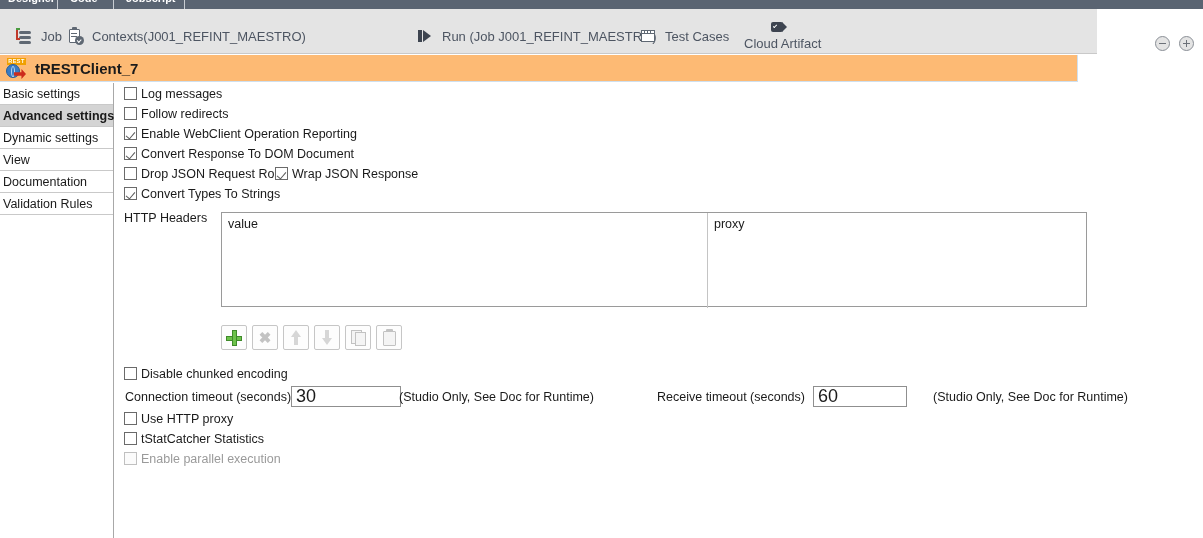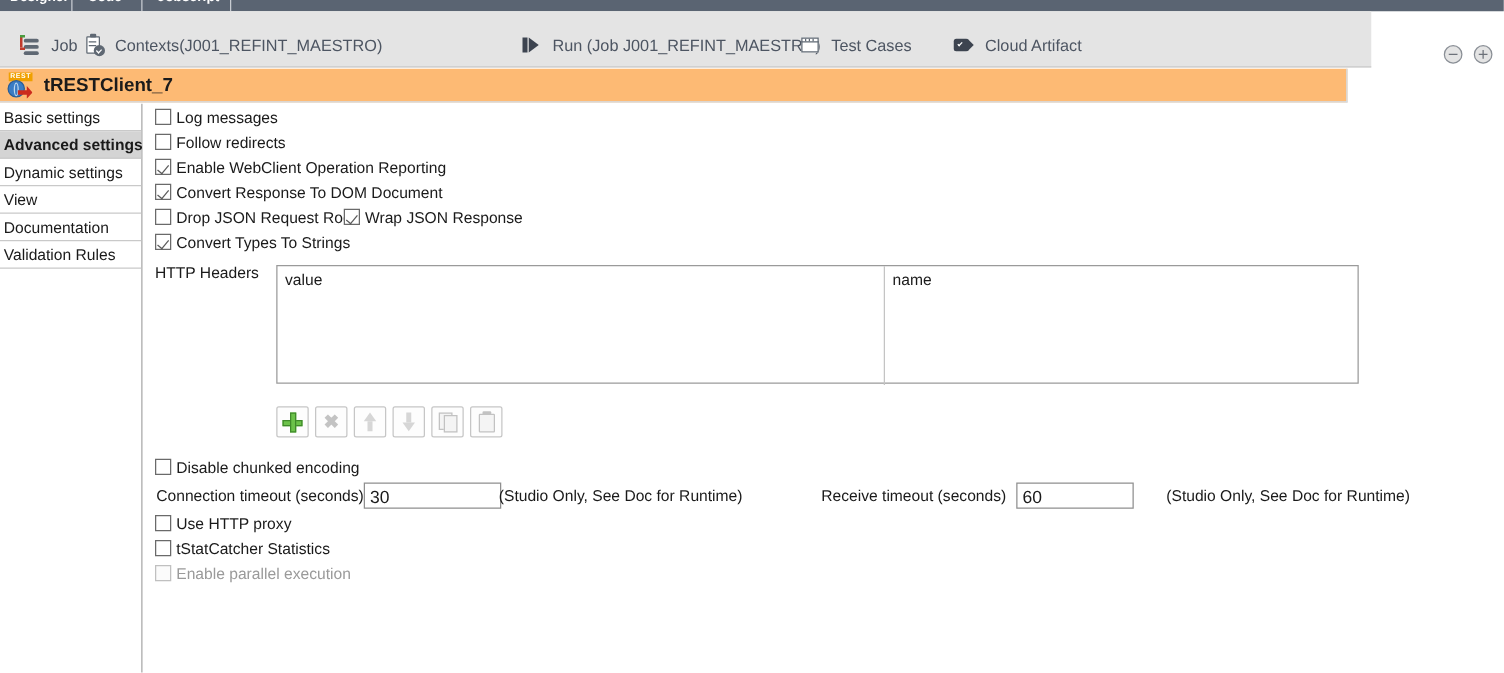--- a/index.html
+++ b/index.html
@@ -263,21 +263,21 @@
   .clip2 .tp { position:absolute; left:9px; top:3px; width:7px; height:3px;
     background:#c2c2c2; border-radius:1px;}
 
   
   .tinput {
     position: absolute;
     height: 21px;
     border: 1px solid #8f8f8f;
     background: #ffffff;
     font-family: "Liberation Sans", sans-serif;
-    font-size: 14px;
+    font-size: 18px;
     color: #1a1a1a;
     padding: 0 4px;
     line-height: 19px;
   }
 </style>
 </head>
 <body>
 
 <div id="topstrip">
   <div class="tstab sel" style="left:0px;">Designer</div>
@@ -326,21 +326,21 @@
     <span class="tabicon ic-win">
       <span class="w"></span>
         <span class="wt"></span>
       <span class="d" style="left:5px;"></span>
       <span class="d" style="left:8px;"></span>
       <span class="d" style="left:11px;"></span>
     </span>
     <span class="lbl">Test Cases</span>
   </div>
 
-  <div class="etab" style="left:751px;">
+  <div class="etab" style="left:725px;flex-direction:column;">
     <span class="tabicon ic-cloud">
       <span class="box"></span>
         <span class="ck"></span>
         <span class="ar"></span>
     </span>
     <span class="lbl">Cloud Artifact</span>
   </div>
 
   <div class="circbtn" style="left:1155px;">
     <span class="h"></span>
@@ -418,21 +418,21 @@
       <span class="box"></span>
       <span>Convert Types To Strings</span>
     </span>
   </div>
 
   <div class="row lbl-plain" style="left:9px; top:128px;">HTTP Headers</div>
 
   <div id="hdrtable">
     <div class="colhead" style="left:0px;">value</div>
     <div class="vsep"></div>
-    <div class="colhead" style="left:486px;">name</div>
+    <div class="colhead" style="left:486px;">proxy</div>
   </div>
 
   <div class="tbtn gplus" style="left:106px;">
     <span class="hb"></span>
     <span class="vb"></span>
   </div>
   <div class="tbtn" style="left:137px;">
     <span class="xmark">✖</span>
   </div>
   <div class="tbtn" style="left:168px;">

